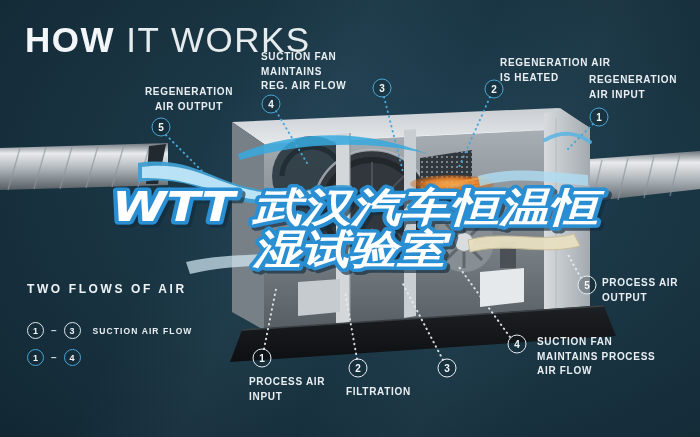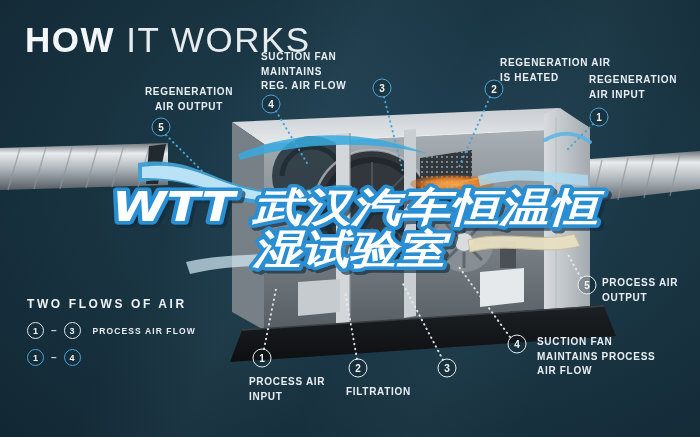--- a/index.html
+++ b/index.html
@@ -21,21 +21,21 @@
        white-space:pre-line;text-transform:uppercase;z-index:6;}
   .lbl.center{text-align:center;}
   
   .badge{width:19px;height:19px;border-radius:50%;box-sizing:border-box;
          display:flex;align-items:center;justify-content:center;
          font-size:10px;font-weight:700;color:#f2f6f8;z-index:6;
          background:rgba(10,26,36,.25);transform:translate(-50%,-50%);}
   .badge.reg{border:1.6px solid #4aa6d6;}
   .badge.proc{border:1.6px solid #e6edf2;}
   
-  .legend-head{left:27px;top:297px;font-size:12px;font-weight:700;letter-spacing:2.6px;color:#eef3f6;z-index:6;}
+  .legend-head{left:27px;top:282px;font-size:12px;font-weight:700;letter-spacing:2.6px;color:#eef3f6;z-index:6;}
   .lrow{display:flex;align-items:center;gap:6px;z-index:6;}
   .lrow .c{width:17px;height:17px;border-radius:50%;box-sizing:border-box;display:flex;align-items:center;justify-content:center;font-size:9px;font-weight:700;color:#f2f6f8;}
   .lrow.proc .c{border:1.4px solid #dfe7ec;}
   .lrow.reg .c{border:1.4px solid #4aa6d6;}
   .lrow .dash{color:#cfd8de;font-size:10px;font-weight:700;margin:0 1px;}
   .lrow .t{font-size:8.5px;font-weight:700;letter-spacing:1.1px;color:#e9eef2;margin-left:6px;}
   .z1{z-index:1;} .z4{z-index:4;}
 </style>
 </head>
 <body>
@@ -243,21 +243,21 @@
   <div class="abs badge proc" style="left:517px;top:344px;">4</div>
   <div class="abs badge proc" style="left:447px;top:368px;">3</div>
   <div class="abs badge proc" style="left:358px;top:368px;">2</div>
   <div class="abs badge proc" style="left:262px;top:358px;">1</div>
 
   <div class="abs legend-head">TWO FLOWS OF AIR</div>
   <div class="abs lrow proc" style="left:27px;top:322px;">
     <span class="c">1</span>
     <span class="dash">–</span>
     <span class="c">3</span>
-    <span class="t">PROCESS AIR FLOW</span>
+    <span class="t">SUCTION AIR FLOW</span>
   </div>
   <div class="abs lrow reg" style="left:27px;top:349px;">
     <span class="c">1</span>
     <span class="dash">–</span>
     <span class="c">4</span>
   </div>
 
 </div>
 
 </body></html>

